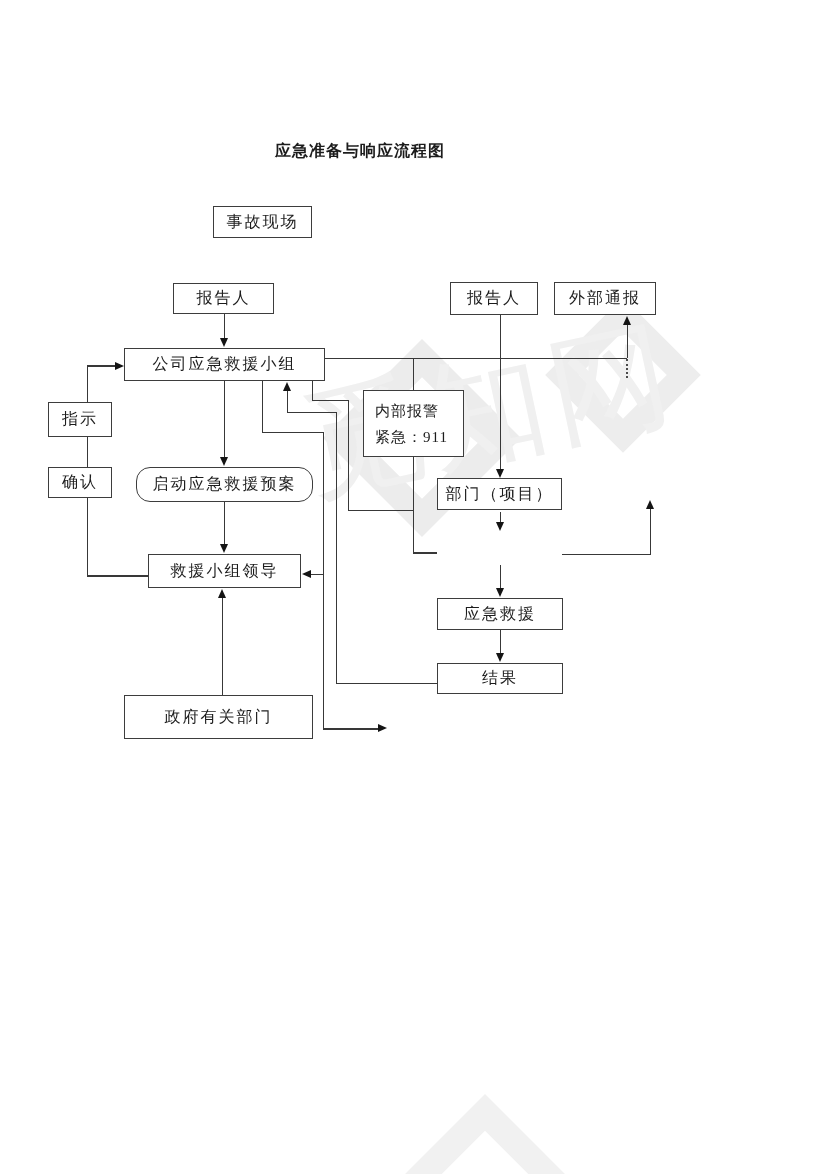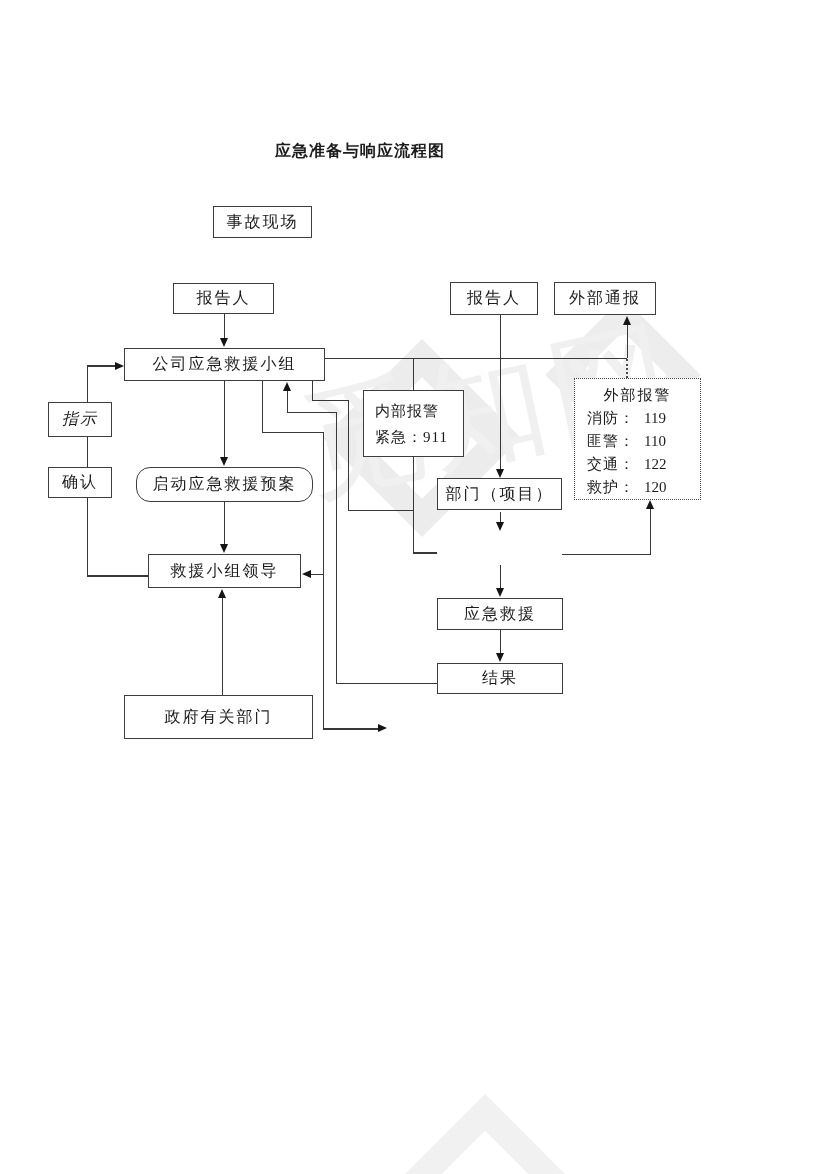--- a/index.html
+++ b/index.html
@@ -48,21 +48,21 @@
     display:flex;align-items:center;justify-content:center;
     font-size:16px;letter-spacing:2px;
     white-space:nowrap;
   }
   .n-work   {left:213px;top:206px;width:99px;height:32px;}
   .n-nonwork{left:462px;top:206px;width:139px;height:32px;}
   .n-repl   {left:173px;top:283px;width:101px;height:31px;}
   .n-repr   {left:450px;top:282px;width:88px;height:33px;}
   .n-extnot {left:554px;top:282px;width:102px;height:33px;}
   .n-company{left:124px;top:348px;width:201px;height:33px;}
-  .n-instr  {left:48px; top:402px;width:64px;height:35px;font-style:italic;}
+  .n-instr  {left:48px; top:402px;width:64px;height:35px;}
   .n-confirm{left:48px; top:467px;width:64px;height:31px;}
   .n-intal  {left:363px;top:390px;width:101px;height:67px;
              flex-direction:column;align-items:flex-start;justify-content:center;
              padding-left:11px;font-size:15px;letter-spacing:1px;line-height:26px;}
   .n-extal  {left:574px;top:378px;width:127px;height:122px;
              border:1.6px dotted #4a4a4a;
              flex-direction:column;align-items:stretch;justify-content:flex-start;
              padding:5px 0 0 0;font-size:15px;letter-spacing:1px;line-height:23px;}
   .n-start  {left:136px;top:467px;width:177px;height:35px;border-radius:14px;}
   .n-dept   {left:437px;top:478px;width:125px;height:32px;justify-content:center;}
@@ -170,39 +170,20 @@
   <div class="node n-instr">
     <span>指示</span>
   </div>
   <div class="node n-confirm">
     <span>确认</span>
   </div>
   <div class="node n-intal">
     <span>内部报警</span>
     <span>紧急：911</span>
   </div>
-  <div class="node n-extal">
-    <div class="extal-title">外部报警</div>
-    <div class="extal-row">
-      <span>消防：</span>
-      <span class="num">119</span>
-    </div>
-    <div class="extal-row">
-      <span>匪警：</span>
-      <span class="num">110</span>
-    </div>
-    <div class="extal-row">
-      <span>交通：</span>
-      <span class="num">122</span>
-    </div>
-    <div class="extal-row">
-      <span>救护：</span>
-      <span class="num">120</span>
-    </div>
-  </div>
   <div class="node n-start">
     <span>启动应急救援预案</span>
   </div>
   <div class="node n-dept">
     <span>部门（项目）</span>
   </div>
   <div class="node n-leader">
     <span>救援小组领导</span>
   </div>
   <div class="node n-rescue">

